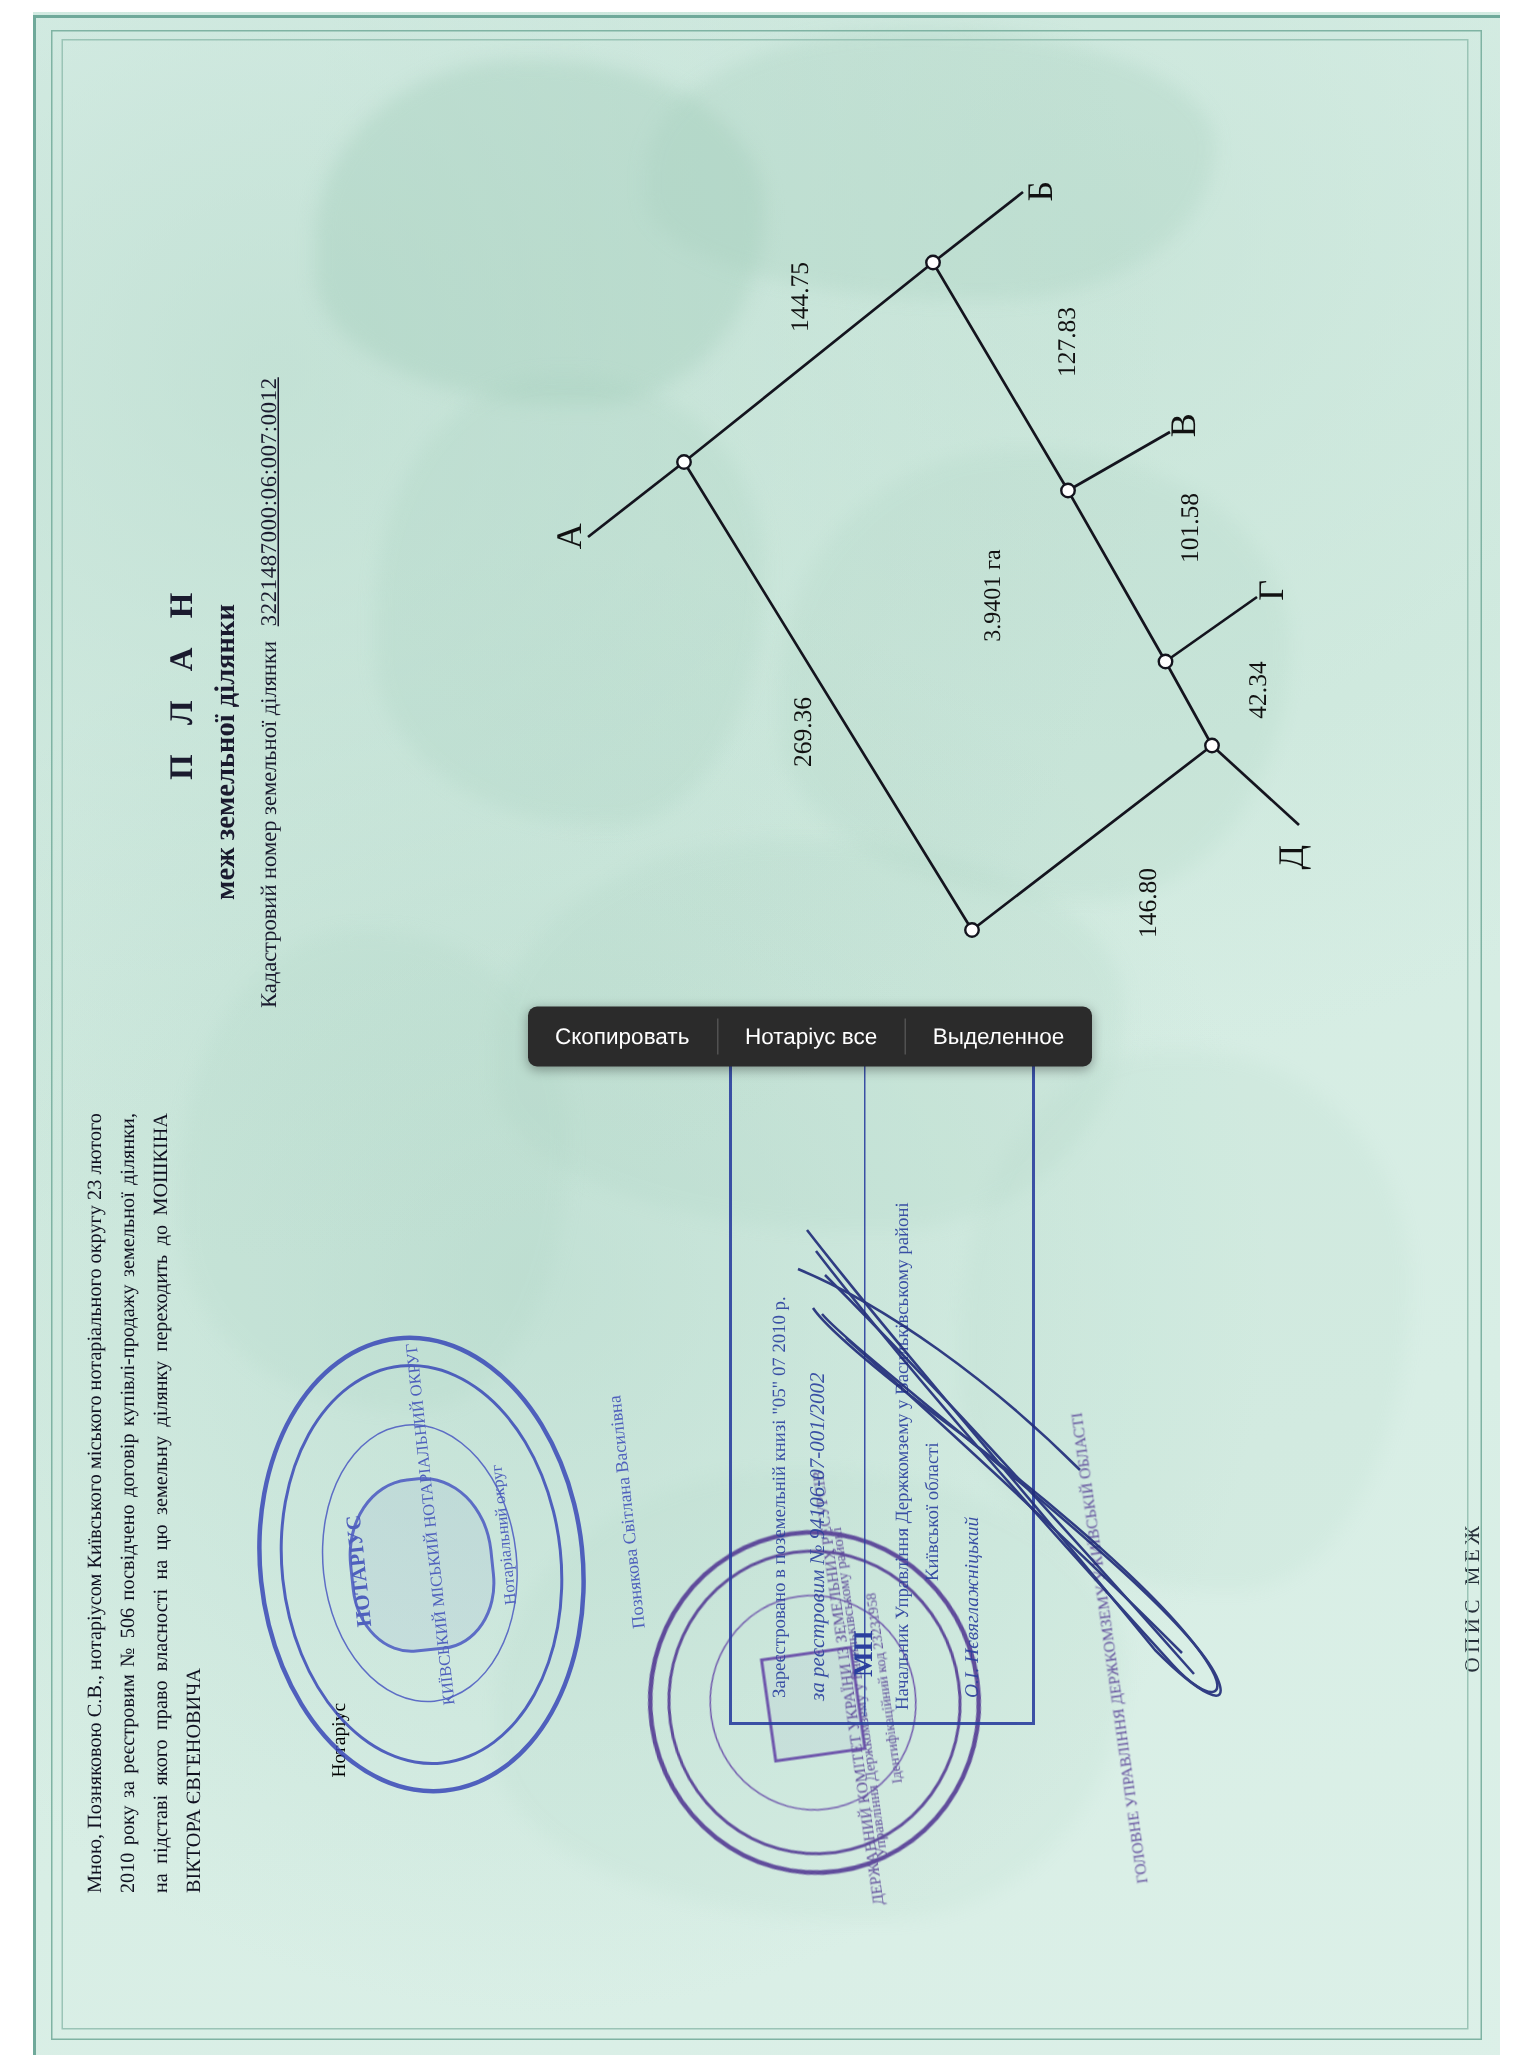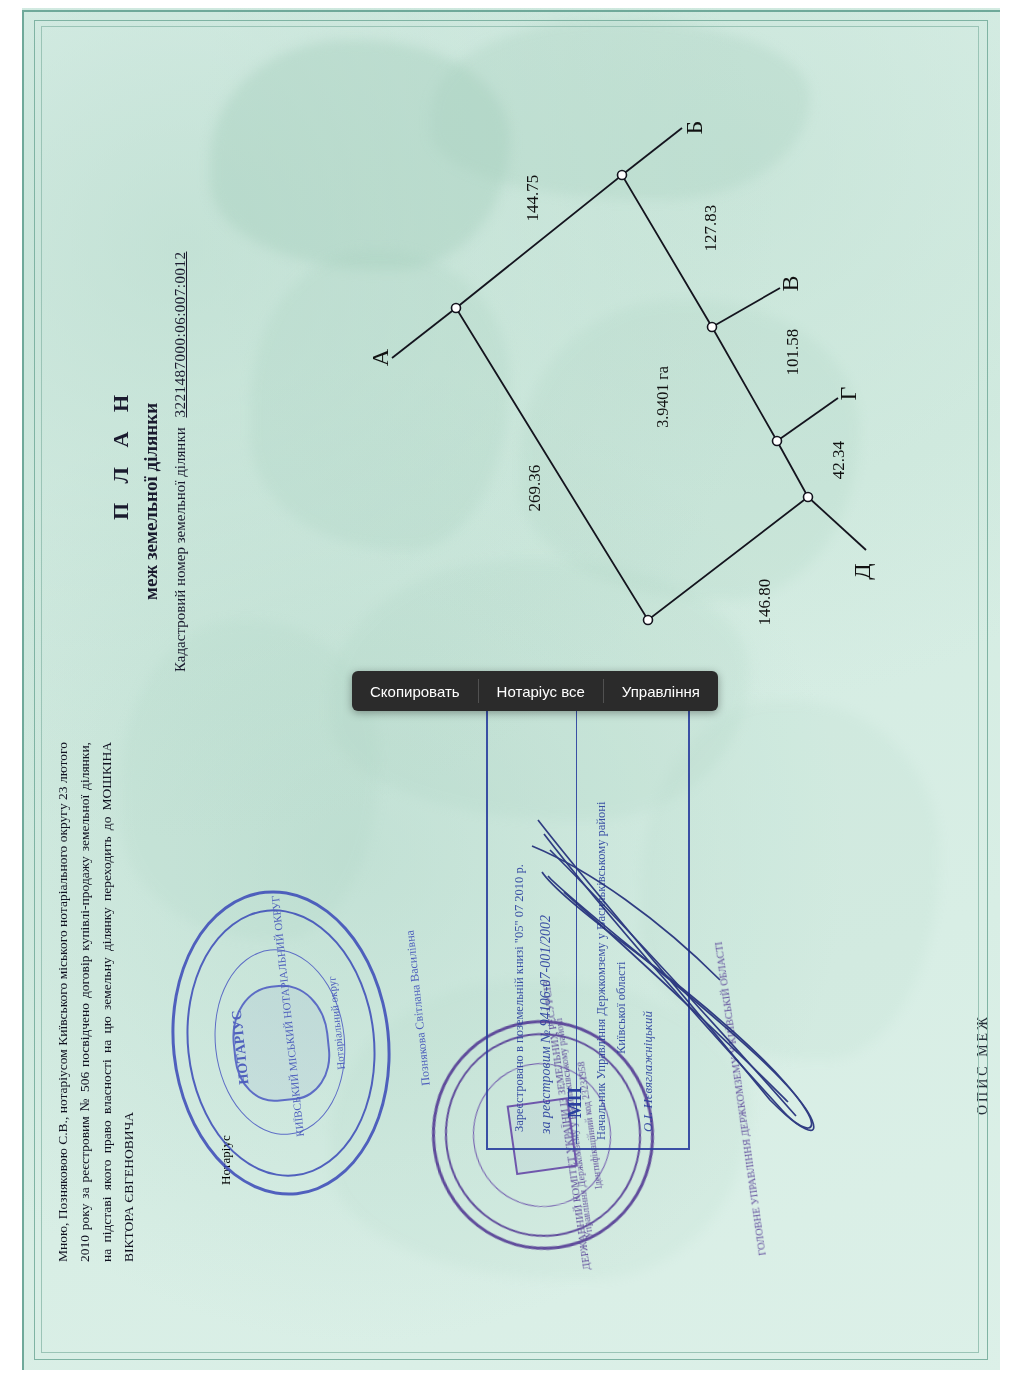--- a/index.html
+++ b/index.html
@@ -421,14 +421,14 @@
   <div class="edge-right"></div>
   <div class="edge-top"></div>
   <div class="edge-bottom"></div>
 </div>
 
 <div id="context-menu">
   <div class="cm-item">Скопировать</div>
   <div class="cm-sep"></div>
   <div class="cm-item">Нотаріус все</div>
   <div class="cm-sep"></div>
-  <div class="cm-item">Управління</div>
+  <div class="cm-item">Выделенное</div>
 </div>
 
 </body></html>

